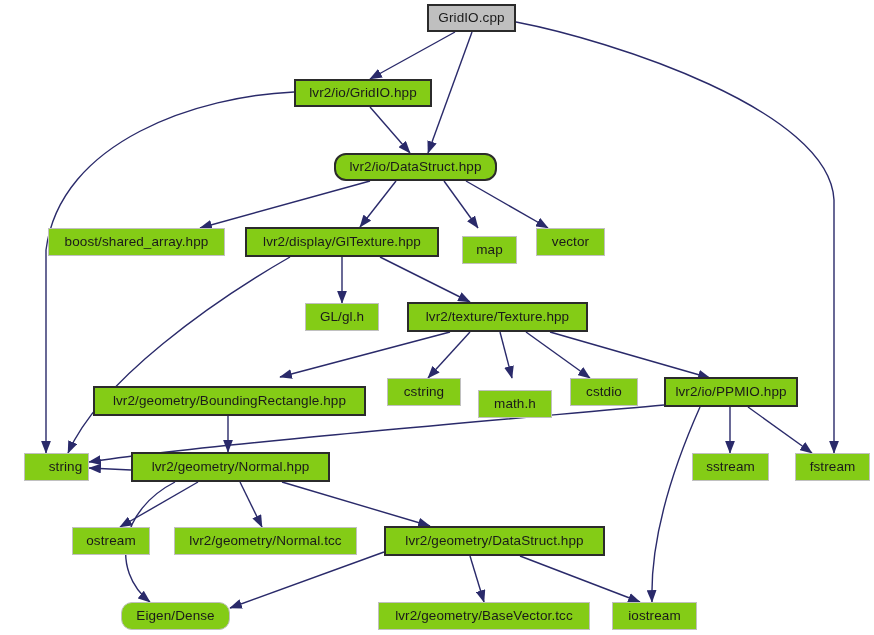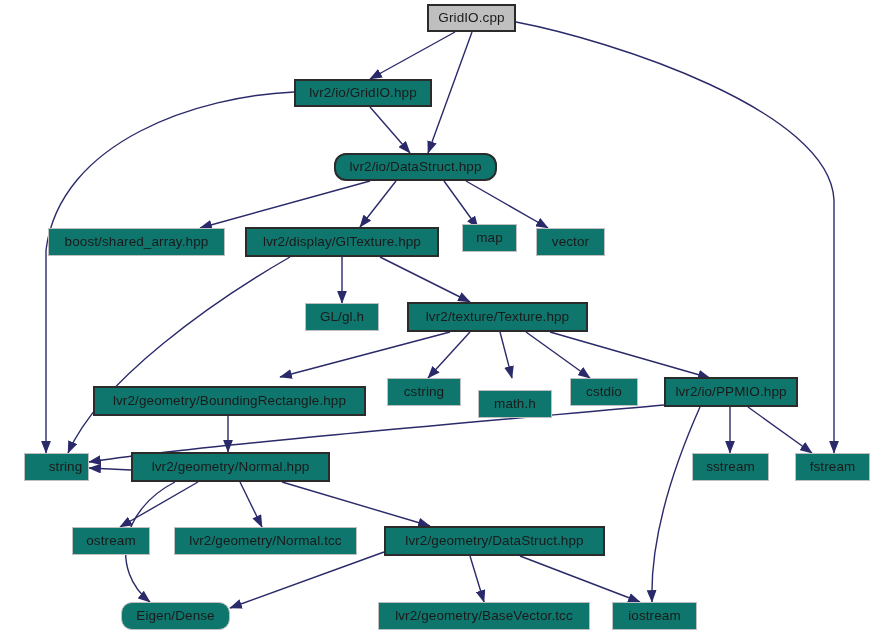--- a/index.html
+++ b/index.html
@@ -22,21 +22,21 @@
     width: 874px;
     height: 635px;
     pointer-events: none;
   }
   .node {
     position: absolute;
     box-sizing: border-box;
     display: flex;
     align-items: center;
     justify-content: center;
-    background: #0f766e;
+    background: #84cc16;
     border: 1px solid #c0c0c0;
     color: #1a1a1a;
     font-size: 13.5px;
     line-height: 1;
     white-space: nowrap;
     letter-spacing: 0.1px;
   }
   .node.strong {
     border: 2px solid #2b2b2b;
   }
@@ -97,21 +97,21 @@
       </div>
       <div class="node strong" style="left: 334px; top: 153px; width: 163px; height: 28px; border-radius: 12px;">
         <span>lvr2/io/DataStruct.hpp</span>
       </div>
       <div class="node" style="left: 48px; top: 228px; width: 177px; height: 28px;">
         <span>boost/shared_array.hpp</span>
       </div>
       <div class="node strong" style="left: 245px; top: 227px; width: 194px; height: 30px;">
         <span>lvr2/display/GlTexture.hpp</span>
       </div>
-      <div class="node" style="left: 462px; top: 224px; width: 55px; height: 28px;">
+      <div class="node" style="left: 462px; top: 236px; width: 55px; height: 28px;">
         <span>map</span>
       </div>
       <div class="node" style="left: 536px; top: 228px; width: 69px; height: 28px;">
         <span>vector</span>
       </div>
       <div class="node" style="left: 305px; top: 303px; width: 74px; height: 28px;">
         <span>GL/gl.h</span>
       </div>
       <div class="node strong" style="left: 407px; top: 302px; width: 181px; height: 30px;">
         <span>lvr2/texture/Texture.hpp</span>

